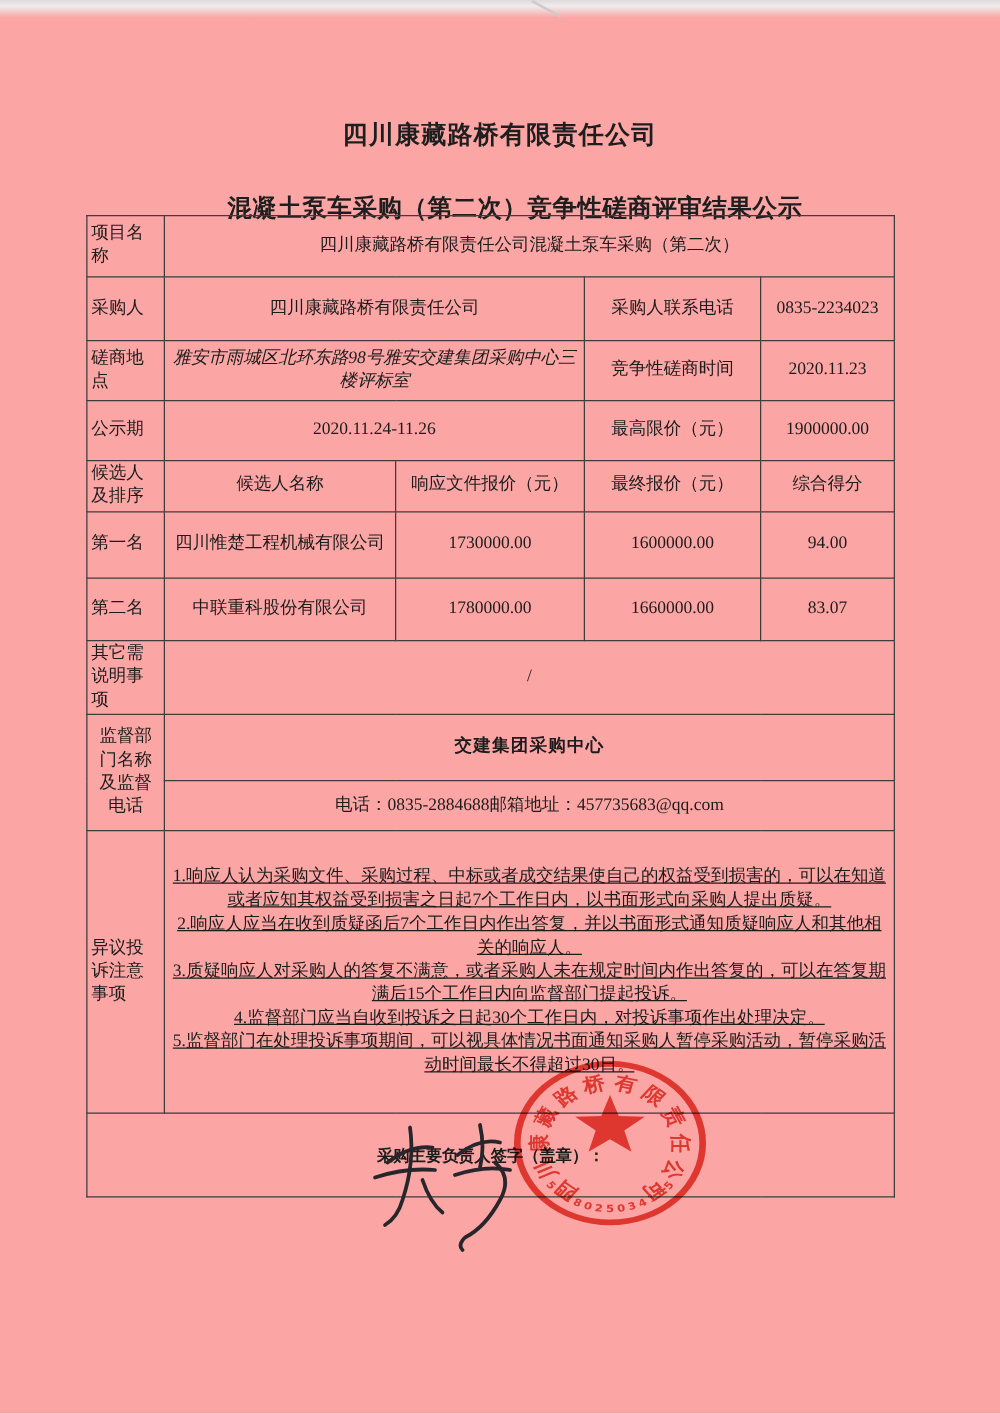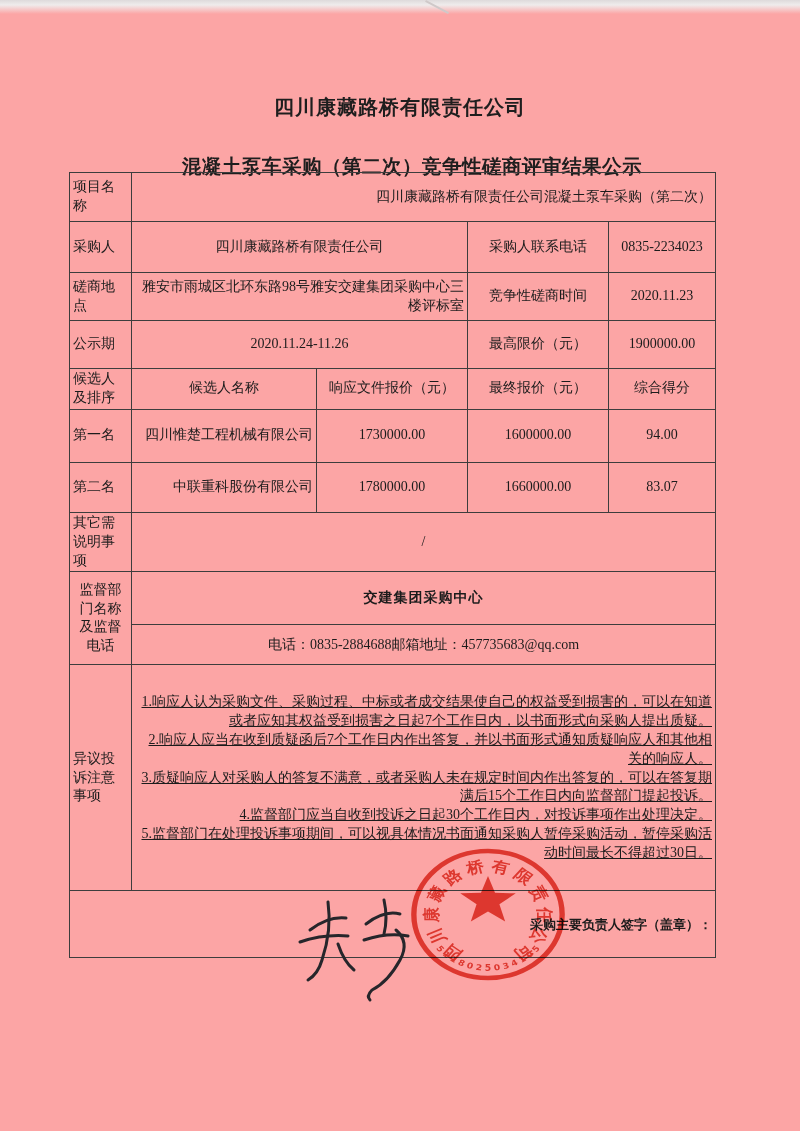--- a/index.html
+++ b/index.html
@@ -34,23 +34,23 @@
   }
   table.doc td{
     border:1.5px solid #3d3d3d;
     padding:1px 3px;
     vertical-align:middle;
     line-height:1.35;
     word-break:break-all;
   }
   td.lbl{padding:1px 1px 1px 3px;}
   td.center{text-align:center;}
-  td.left{text-align:right;}
+  td.left{text-align:center;}
   td.name{padding:2px 12px 2px 8px;}
-  td.venue{padding:2px 20px 2px 8px;}
+  td.venue{padding:2px 20px 2px 8px;font-style:italic;}
   td.notice{padding:4px 8px;line-height:23px;vertical-align:middle;text-decoration:underline;}
   td.sig{padding-left:11px;font-size:13px;font-weight:bold;}
   .dept{font-weight:bold;letter-spacing:1px;}
   .stamp{
     position:absolute;left:408px;top:846px;width:160px;height:137px;
     mix-blend-mode:multiply;opacity:0.88;
   }
   .signature{
     position:absolute;left:288px;top:890px;width:150px;height:115px;
   }

